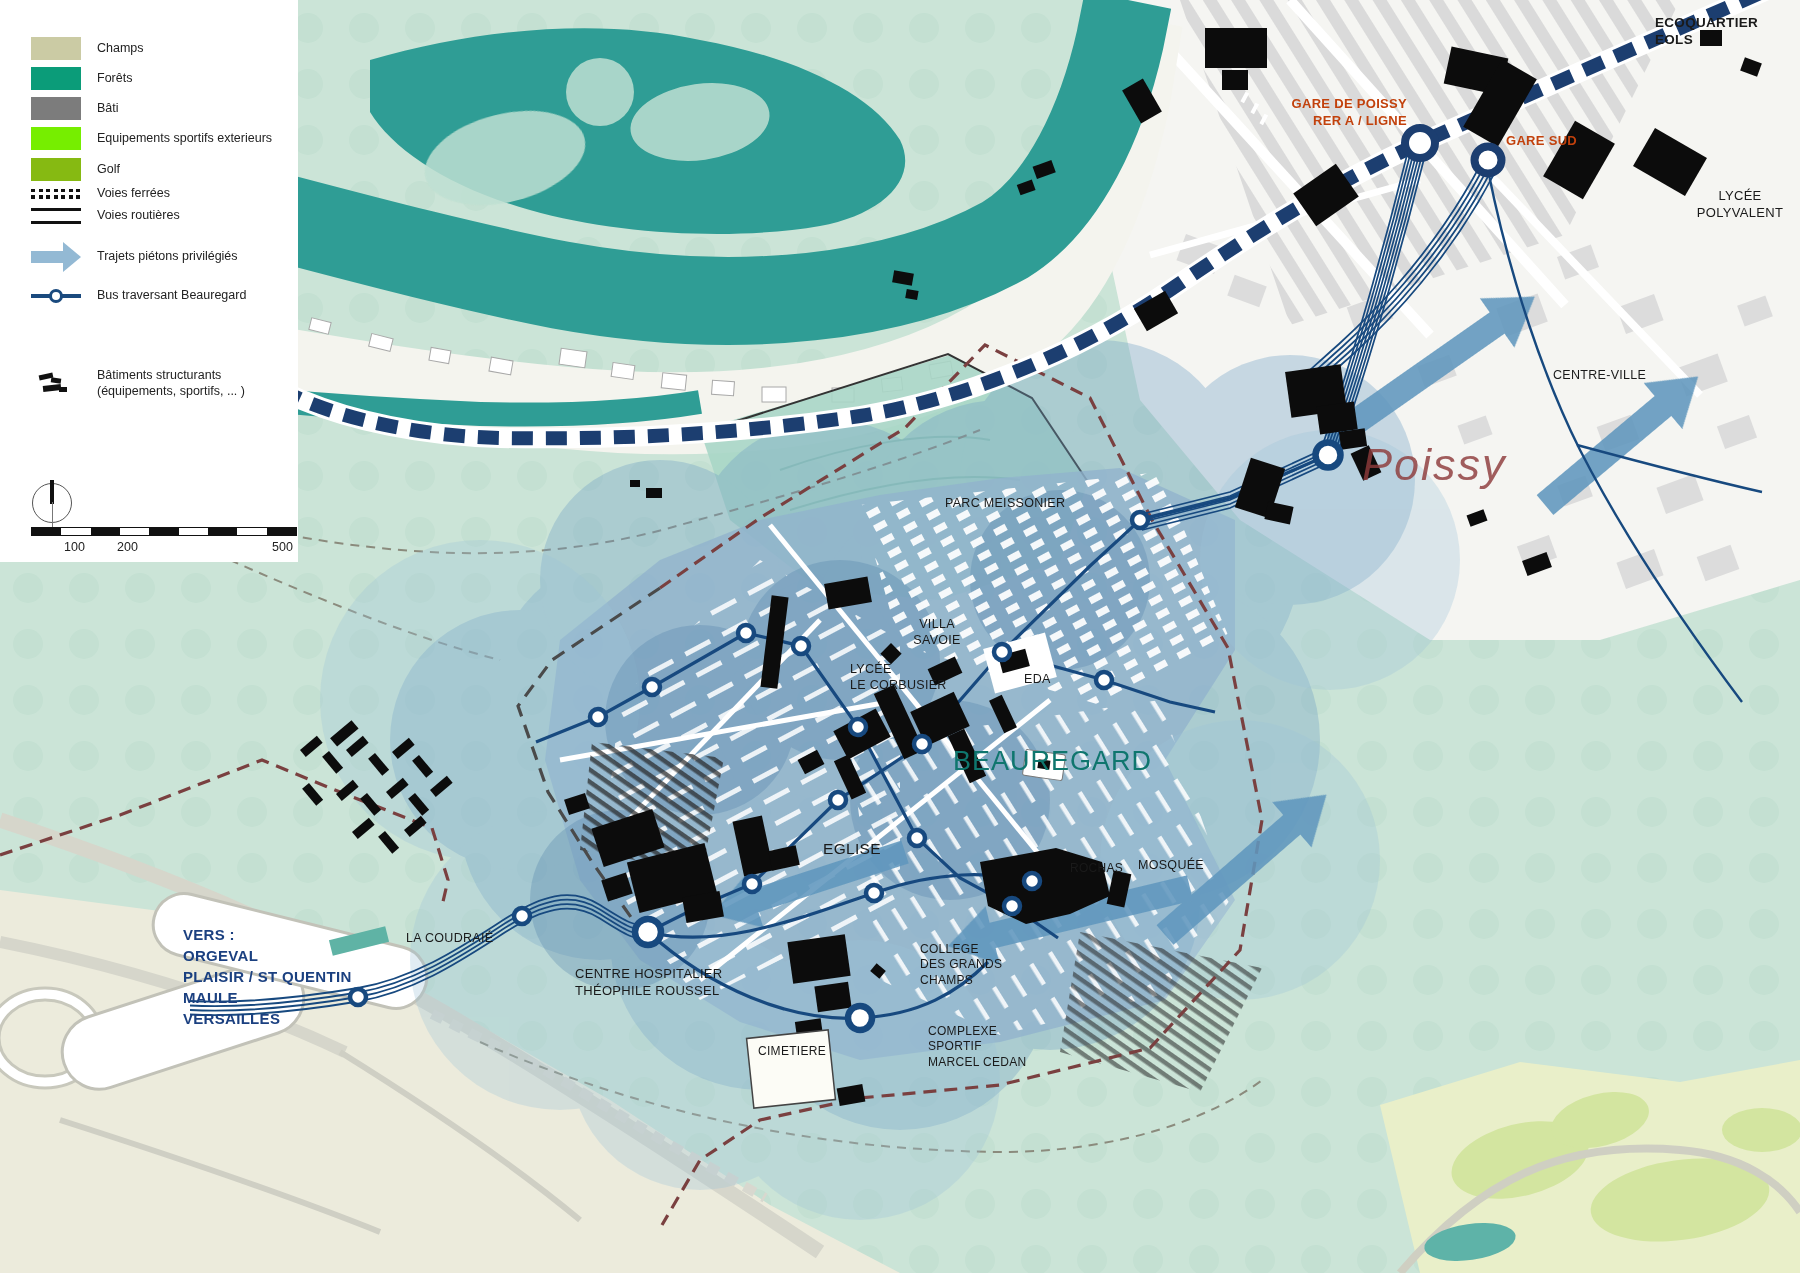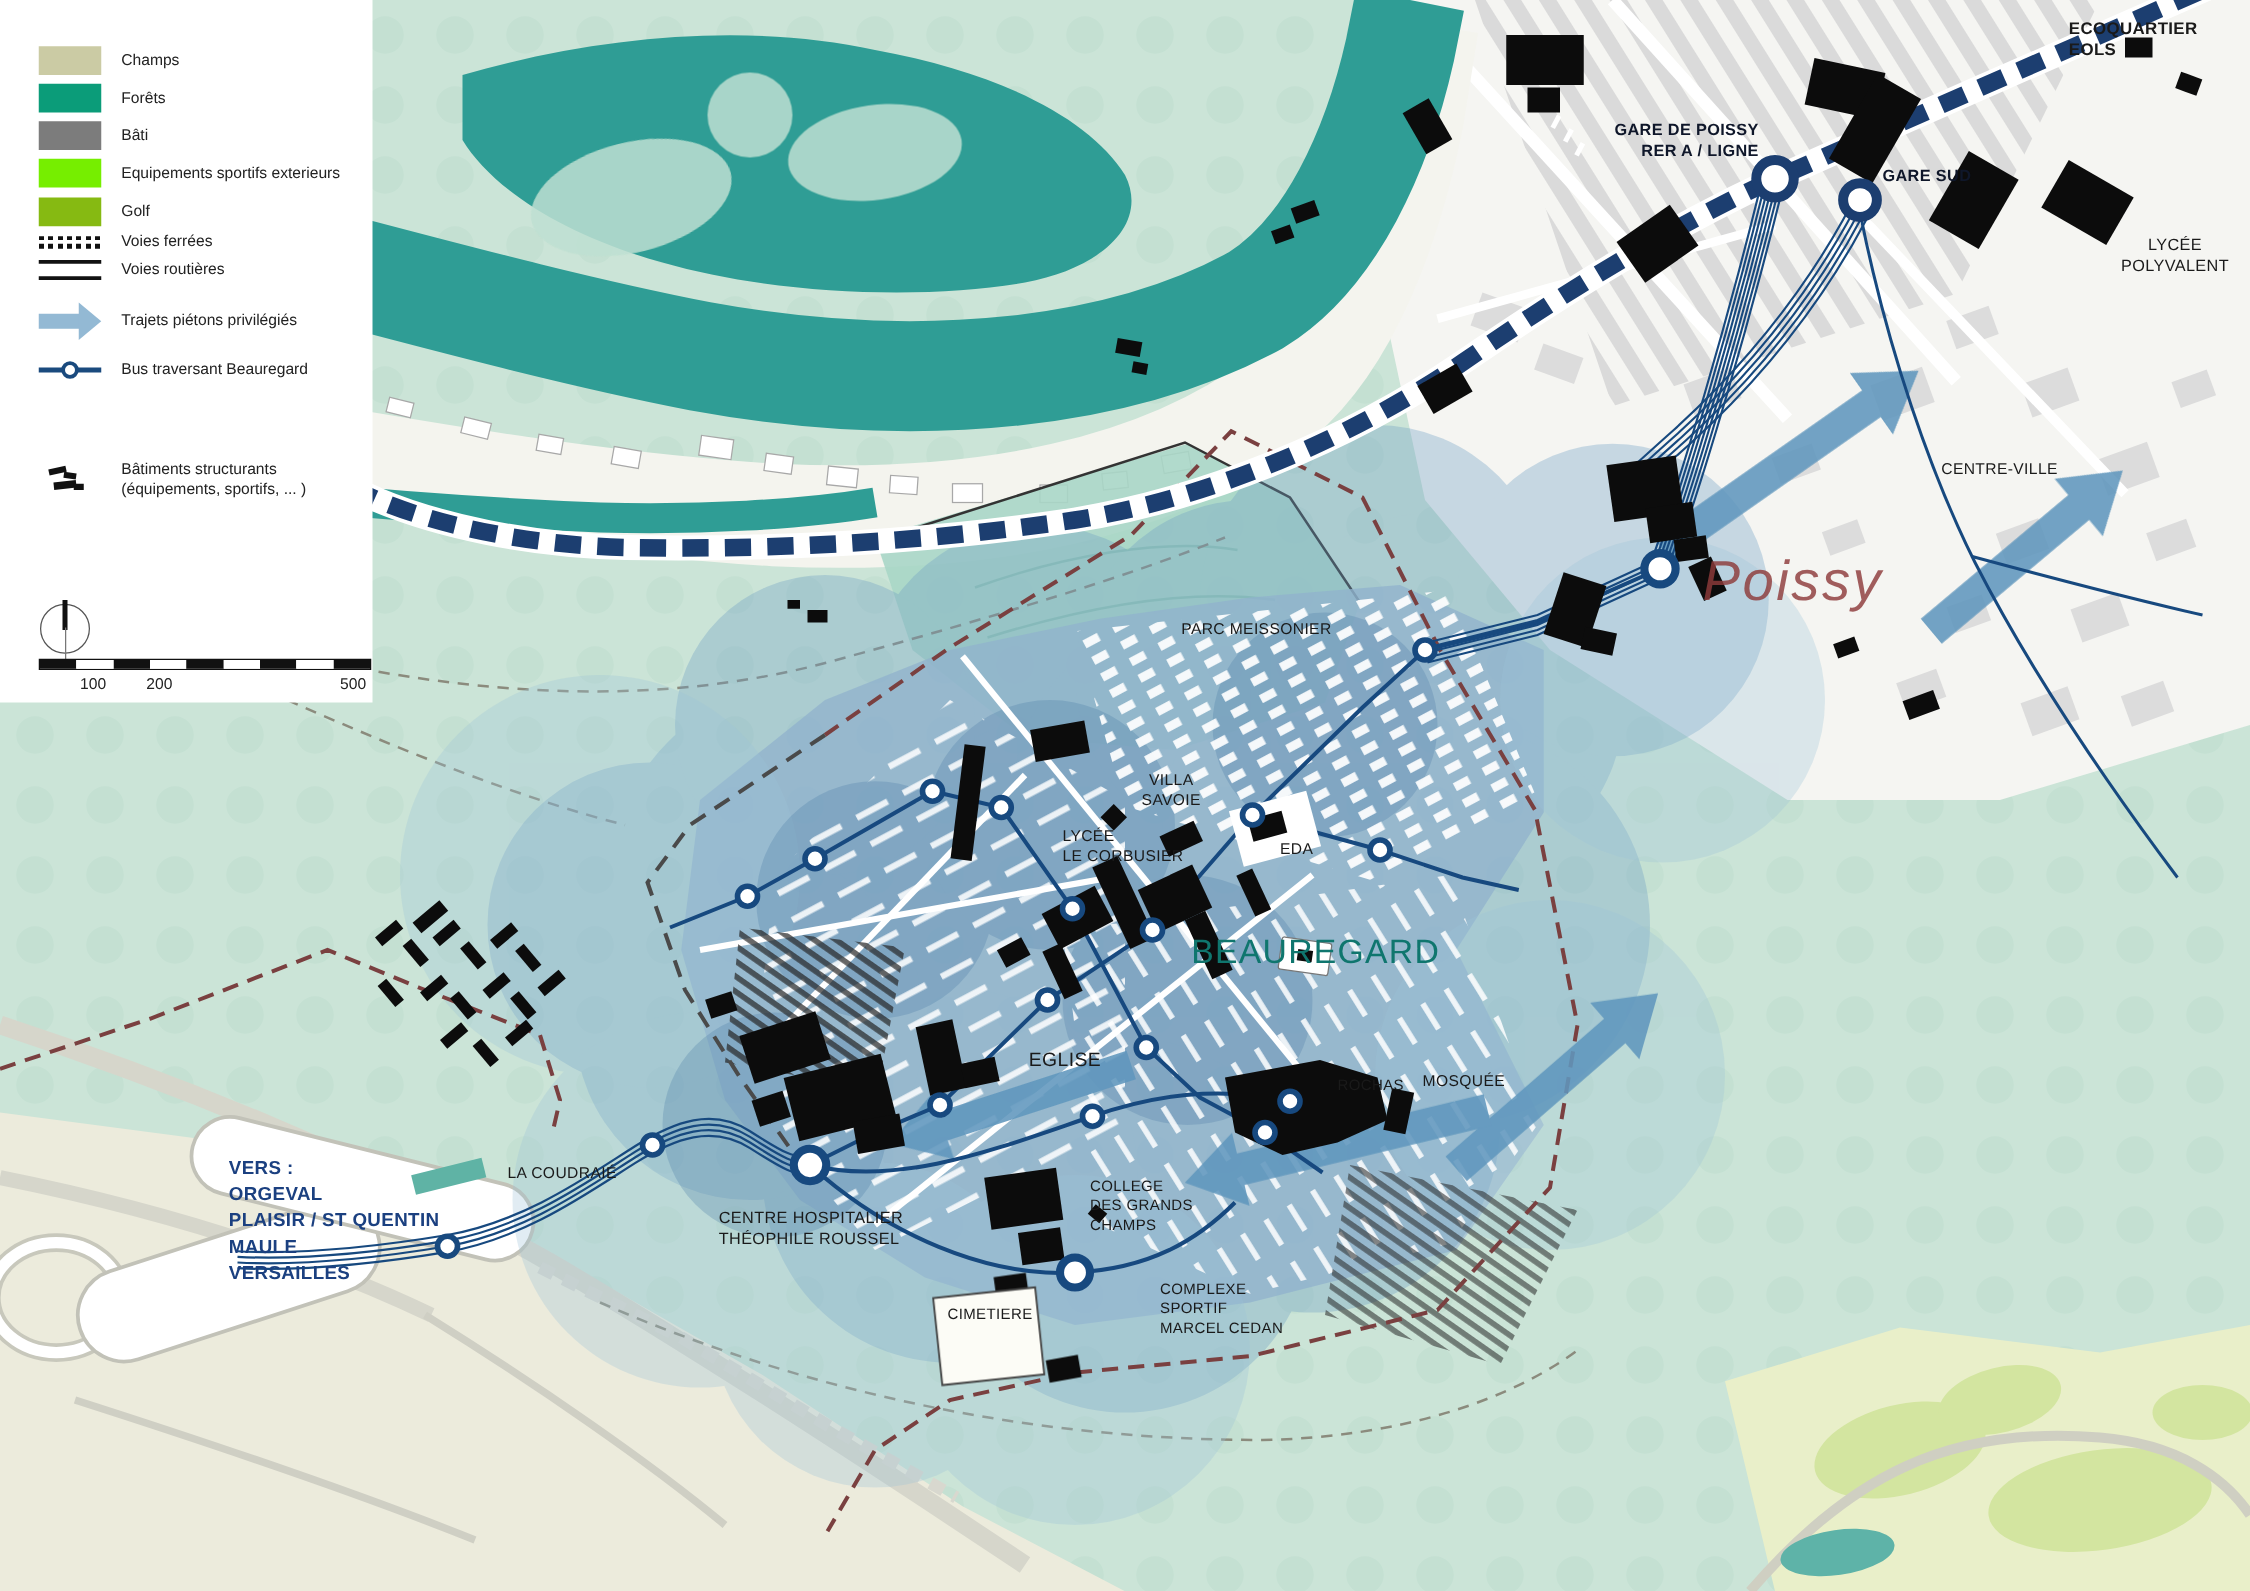--- a/index.html
+++ b/index.html
@@ -2,21 +2,21 @@
 <html><head>
 <meta charset="utf-8">
 <style>
   html,body{margin:0;padding:0;background:#dfe3da;}
   #stage{position:relative;width:1800px;height:1273px;overflow:hidden;
          font-family:"Liberation Sans",sans-serif;background:#cbe4d7;}
   #stage svg{position:absolute;left:0;top:0;}
   
   .map-label{position:absolute;white-space:pre-line;color:#1a1a1a;
              font-size:12.5px;line-height:1.28;letter-spacing:.3px;z-index:30;}
-  .lbl-navy{color:#0f172a;font-weight:bold;}
+  .lbl-navy{color:#c2410c;font-weight:bold;}
   .lbl-big{font-size:27px;letter-spacing:1px;color:#0f766e;}
   .lbl-eglise{font-size:15.5px;margin-top:22px;}
   .lbl-poissy{font-size:45px;color:rgba(141,58,58,.82);letter-spacing:2px;
               font-style:italic;font-weight:300;}
   .lbl-vers{font-size:15px;font-weight:bold;color:#1b4080;line-height:1.4;}
   .ta-r{text-align:right;} .ta-c{text-align:center;}
   
   #legend{position:absolute;left:0;top:0;width:298px;height:562px;background:#fff;
           z-index:50;}
   .lg-row{position:absolute;left:31px;display:flex;align-items:center;}
@@ -443,21 +443,21 @@
 SAVOIE</div>
 <div class="map-label" style="left:850px;top:661px;">LYCÉE
 LE CORBUSIER</div>
 <div class="map-label" style="left:1024px;top:671px;">EDA</div>
 <div class="map-label lbl-big" style="left:953px;top:744px;">BEAUREGARD</div>
 <div class="map-label lbl-eglise" style="left:823px;top:817px;">EGLISE</div>
 <div class="map-label" style="left:1138px;top:857px;">MOSQUÉE</div>
 <div class="map-label" style="left:406px;top:930px;">LA COUDRAIÉ</div>
 <div class="map-label" style="left:575px;top:966px;font-size:13px;">CENTRE HOSPITALIER
 THÉOPHILE ROUSSEL</div>
-<div class="map-label" style="left:872px;top:942px;font-size:12px;">COLLEGE
+<div class="map-label" style="left:920px;top:942px;font-size:12px;">COLLEGE
 DES GRANDS
 CHAMPS</div>
 <div class="map-label" style="left:1070px;top:861px;font-size:12px;text-align:center;">ROCHAS</div>
 <div class="map-label" style="left:928px;top:1024px;font-size:12px;">COMPLEXE
 SPORTIF
 MARCEL CEDAN</div>
 <div class="map-label" style="left:758px;top:1044px;font-size:12px;">CIMETIERE</div>
 <div class="map-label lbl-vers" style="left:183px;top:924px;">VERS :
 ORGEVAL
 PLAISIR / ST QUENTIN

